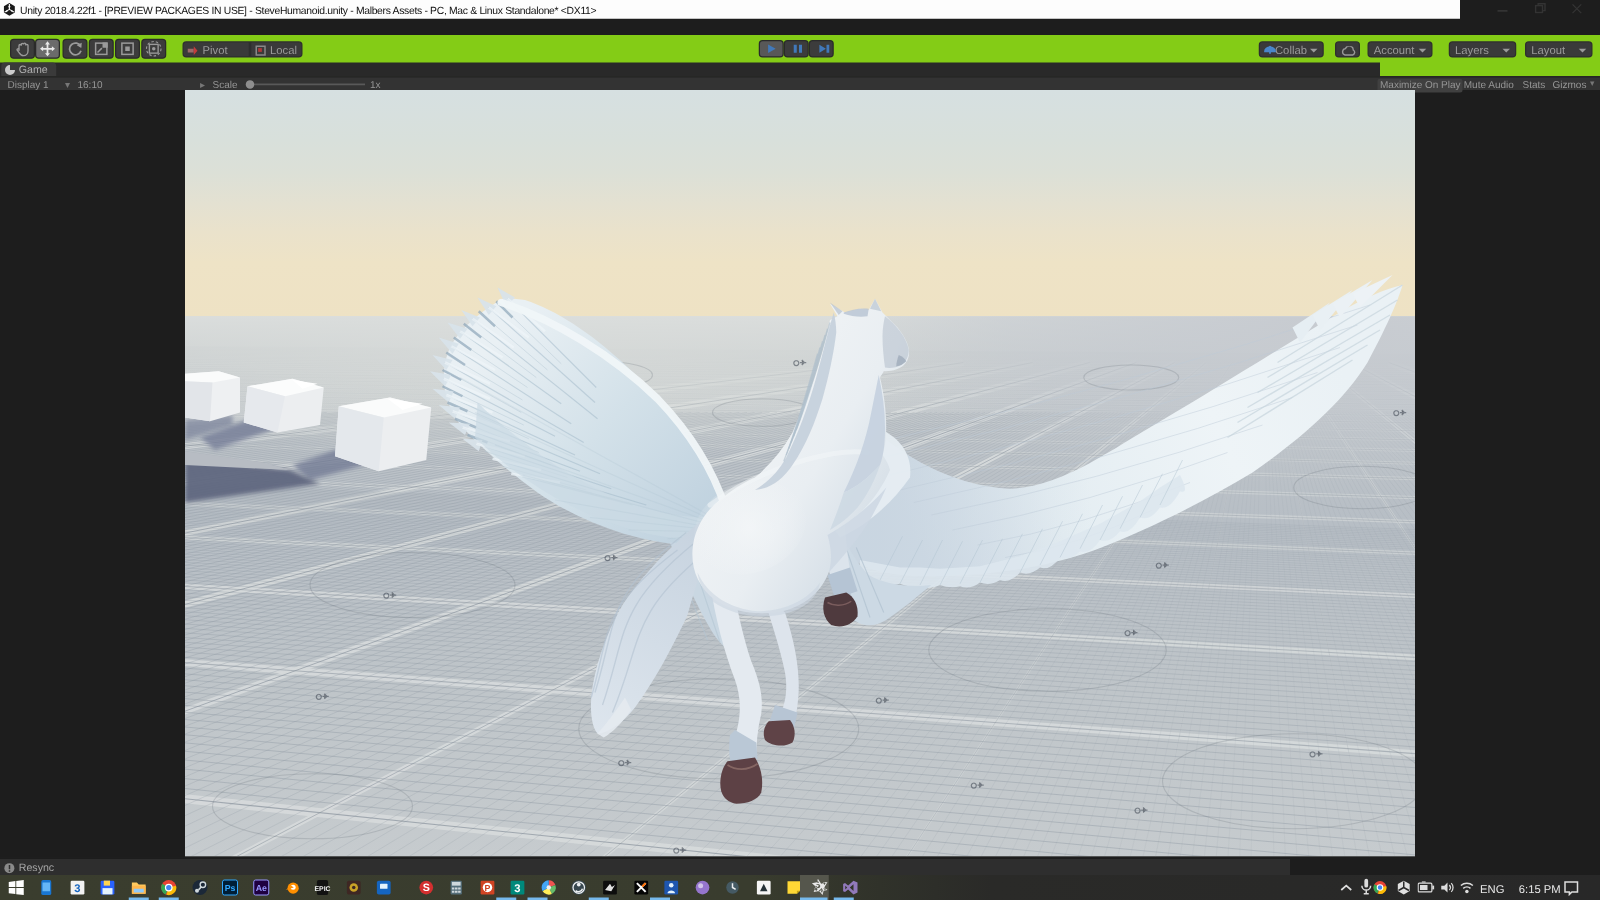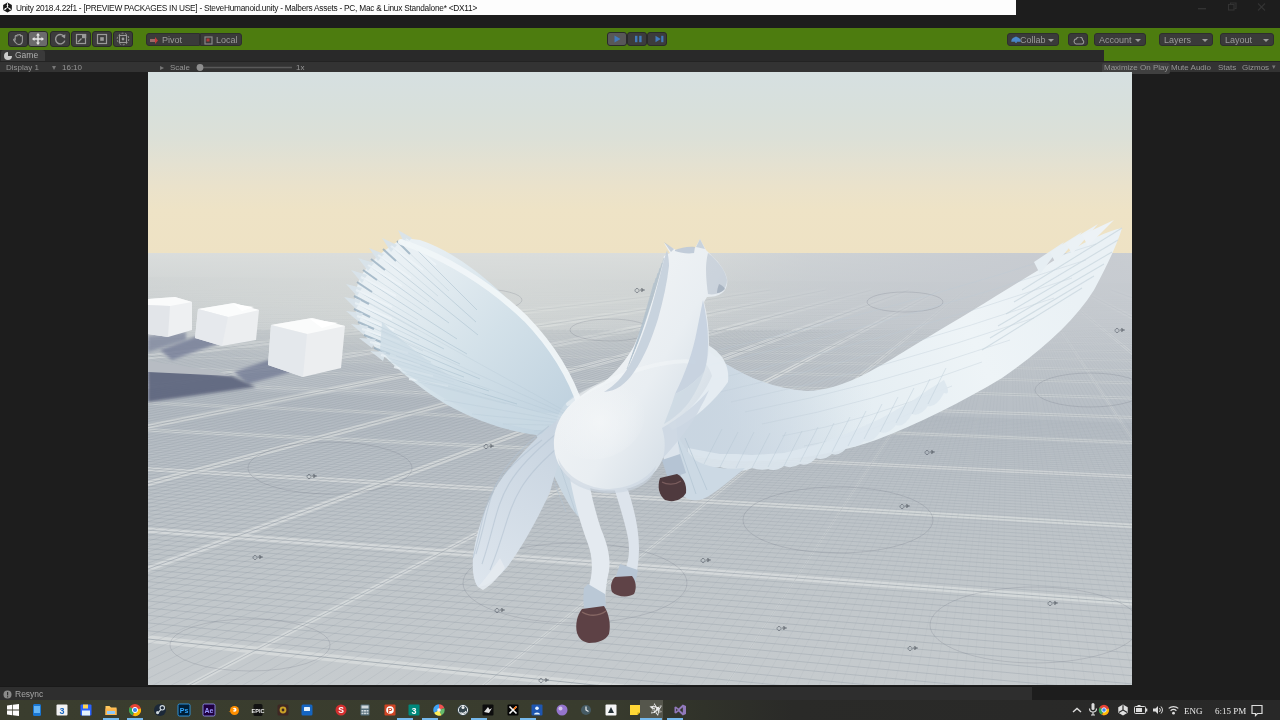--- a/index.html
+++ b/index.html
@@ -1,42 +1,42 @@
 <!DOCTYPE html>
 <html><head><meta charset="utf-8"><style>
 * { margin:0; padding:0; box-sizing:border-box; }
 body { width:1280px; height:720px; overflow:hidden; font-family:"Liberation Sans", sans-serif; background:#1d1d1d; }
 #stage { position:absolute; top:0; left:0; width:1280px; height:720px; }
 .abs { position:absolute; }
 
-#titlebar { left:0; top:0; width:1016px; height:15px; background:#fdfdfd; }
+#titlebar { left:0; top:0; width:1168px; height:15px; background:#fdfdfd; }
 #titlebar .ttl { position:absolute; left:16px; top:3px; font-size:8.3px; color:#111; letter-spacing:-0.25px; }
 #menubar { left:0; top:15px; width:1280px; height:13px; background:#fdfdfd; font-size:8.6px; color:#111; letter-spacing:-0.15px; }
 #menubar span { position:absolute; top:2px; }
 
-#toolbar { left:0; top:28px; width:1280px; height:34px; background:#4d7c0f; border-bottom:1px solid #141414; }
+#toolbar { left:0; top:28px; width:1280px; height:34px; background:#84cc16; border-bottom:1px solid #141414; }
 .tbtn { position:absolute; top:3px; height:16px; background:#3c3c3c; border:1px solid #2a2a2a; border-radius:3px; }
 .tbtn.sel { background:#6b6b6b; }
 .ddbtn { position:absolute; top:5px; height:13px; background:#3a3a3a; border:1px solid #2e2e2e; border-radius:3px;
   color:#9b9b9b; font-size:9px; line-height:12px; text-align:left; }
 .caret { position:absolute; right:4px; top:5px; width:0; height:0; border-left:3px solid transparent; border-right:3px solid transparent; border-top:3.5px solid #9b9b9b; }
 
 #tabrow { left:0; top:50px; width:1104px; height:11px; background:#292929; }
 #gametab { position:absolute; left:1px; top:0px; width:44px; height:11px; background:#3a3a3a; border-radius:3px 3px 0 0; color:#b0b0b0; font-size:8.5px; }
 #gtoolbar { left:0; top:61px; width:1280px; height:11px; background:#333333; border-top:1px solid #232323; }
 .gt { position:absolute; color:#969696; font-size:8px; top:1px; }
 
 #viewport { left:148px; top:72px; width:984px; height:613px; background:#d6e0df; overflow:hidden; }
 #vpsvg { position:absolute; left:0; top:0; }
 
 #statusbar { left:0; top:686px; width:1032px; height:14px; background:#2e2e2e; border-top:1px solid #191919; color:#a5a5a5; font-size:8.5px; }
 
 #taskbar { left:0; top:700px; width:1280px; height:20px; background:linear-gradient(90deg,#3a3d2e 0%,#393c2e 47%,#30322a 55%,#2a2a28 62%,#282828 100%); }
 .tkul { position:absolute; top:718px; height:2px; background:#76b9ed; }
-.trayt { position:absolute; color:#e8e8e8; font-size:9px; top:706px;font-family:Liberation Serif, serif; }
+.trayt { position:absolute; color:#e8e8e8; font-size:9px; top:706px; }
 </style></head><body>
 <div id="stage">
 
 <div class="abs" id="titlebar">
   <svg class="abs" style="left:2px;top:2px" width="11" height="11" viewBox="0 0 24 24">
         <path fill="#191919" d="M12 1 L21.5 6.5 V17.5 L12 23 L2.5 17.5 V6.5 Z"></path>
         <path d="M12 12 L12 2.5 M12 12 L3.6 16.8 M12 12 L20.4 16.8" stroke="#fdfdfd" stroke-width="2"></path>
         <path d="M12 6 l2.6 1.5 -2.6 1.5 -2.6 -1.5 Z M6.2 14.2 l2.6-1.5 0 3 -2.6 1.5 Z M17.8 14.2 l-2.6-1.5 0 3 2.6 1.5 Z" fill="#fdfdfd"></path>
       </svg>
   <span class="ttl">Unity 2018.4.22f1 - [PREVIEW PACKAGES IN USE] - SteveHumanoid.unity - Malbers Assets - PC, Mac &amp; Linux Standalone* &lt;DX11&gt;</span>

